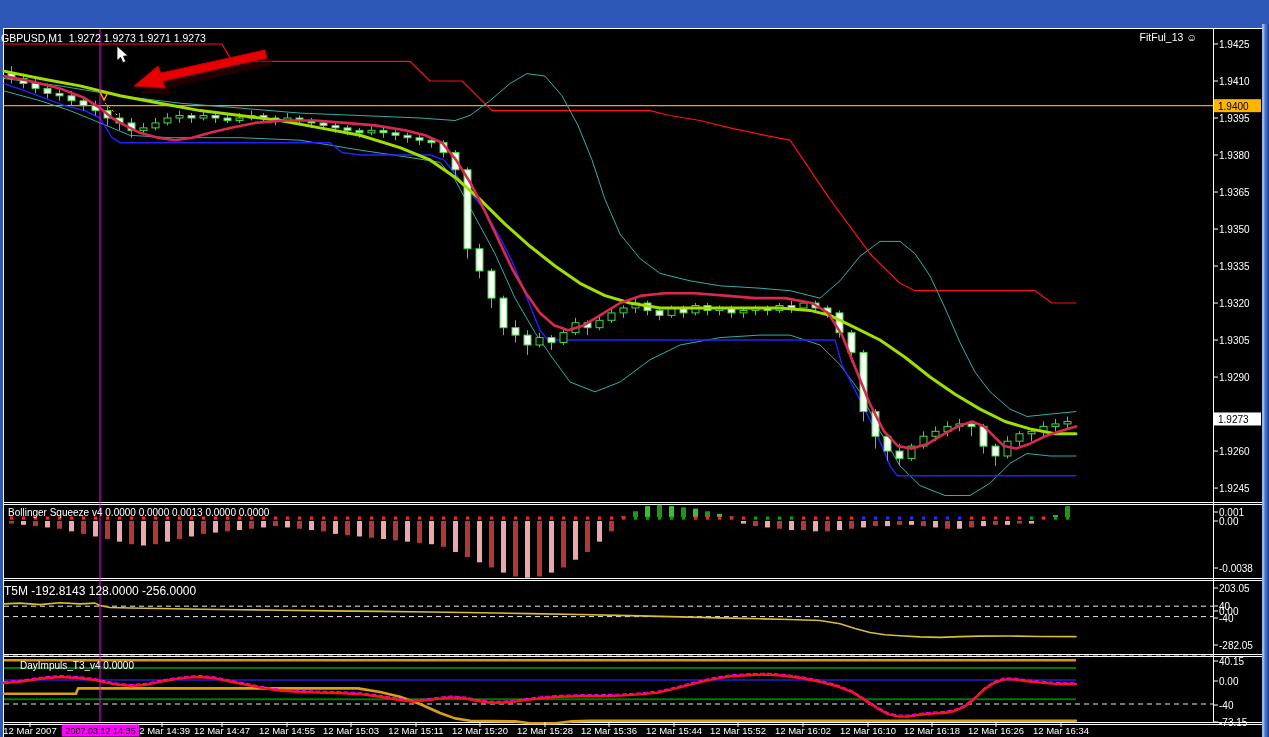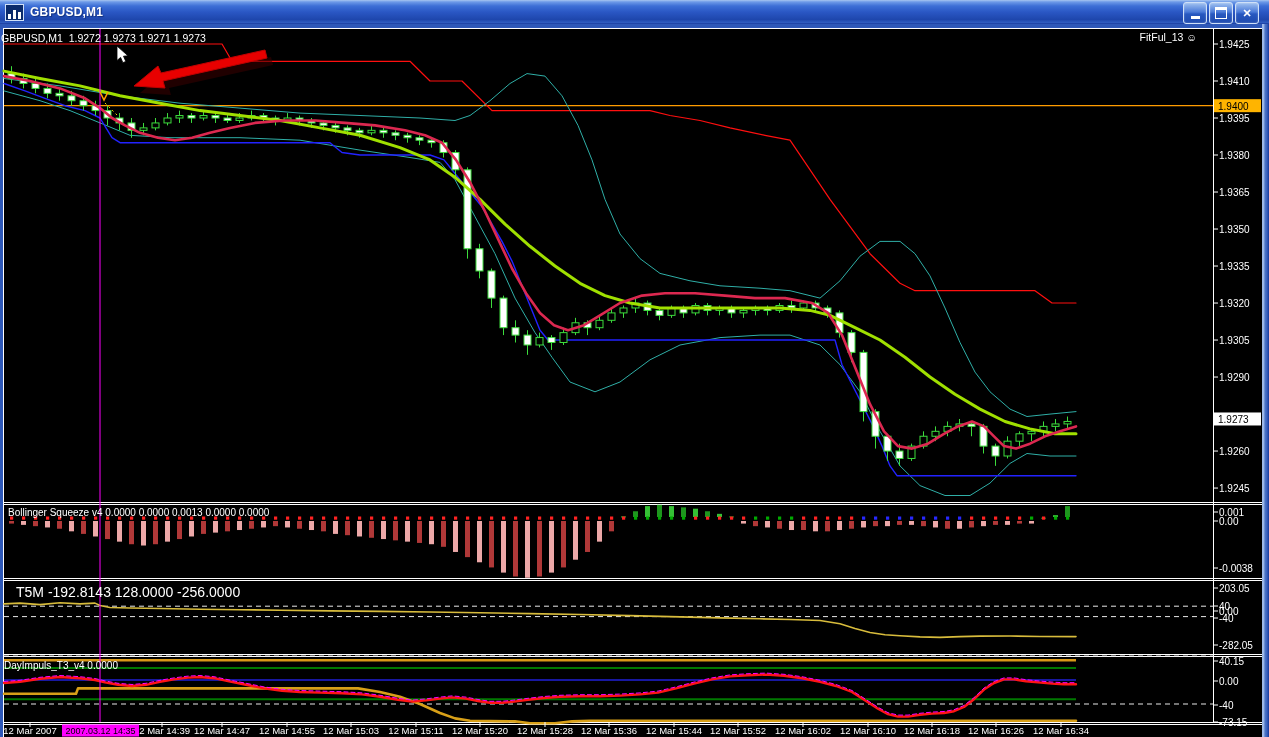--- a/index.html
+++ b/index.html
@@ -24,39 +24,20 @@
   #chartbg{position:absolute;left:3px;top:28px;width:1259px;height:709px;background:#000;}
   #rightedge{position:absolute;right:0;top:24px;width:7px;height:713px;
     background:linear-gradient(90deg,#9DB8E8 0%,#9DB8E8 28%,#5078C8 40%,#3A62BE 70%,#16389A 100%);}
   svg{position:absolute;left:0;top:0;}
   .ovl{position:absolute;color:#fff;font-size:10.5px;white-space:pre;}
 </style>
 </head>
 <body>
 
 <div id="win">
-  <div id="titlebar">
-    <span id="title-icon">
-        <i style="height:5px"></i>
-        <i style="height:9px"></i>
-        <i style="height:7px"></i>
-      </span>
-    <span id="title-text">GBPUSD,M1</span>
-    <span class="winbtns">
-      <span class="wbtn">
-          <span class="mini"></span>
-        </span>
-      <span class="wbtn">
-          <span class="maxi"></span>
-        </span>
-      <span class="wbtn">
-          <span>✕</span>
-        </span>
-    </span>
-  </div>
   <div id="chartbg"></div>
   <svg id="plot" width="1269" height="737" viewBox="0 0 1269 737">
       <line x1="3" y1="28.5" x2="1262" y2="28.5" stroke="#fff" stroke-width="1"></line>
       <line x1="3.5" y1="28" x2="3.5" y2="737" stroke="#fff" stroke-width="1"></line>
       <line x1="1213.5" y1="28" x2="1213.5" y2="722" stroke="#fff" stroke-width="1"></line>
       <line x1="3" y1="502.5" x2="1262" y2="502.5" stroke="#fff" stroke-width="1"></line>
       <line x1="3" y1="504.5" x2="1262" y2="504.5" stroke="#fff" stroke-width="1"></line>
       <line x1="3" y1="578.5" x2="1262" y2="578.5" stroke="#fff" stroke-width="1"></line>
       <line x1="3" y1="580.5" x2="1262" y2="580.5" stroke="#fff" stroke-width="1"></line>
       <line x1="3" y1="654.5" x2="1262" y2="654.5" stroke="#fff" stroke-width="1"></line>
@@ -527,16 +508,16 @@
       <text x="100.5" y="733.5" fill="#000" font-size="9" font-family="&quot;Liberation Sans&quot;,sans-serif" text-anchor="middle">2007.03.12 14:35</text>
       <polygon points="265,50 161,73 158,66 134,86 165,88 163,81 267,58" fill="#3A0000" opacity="0.55" transform="translate(6,7)"></polygon>
       <polygon points="265,50 161,73 158,66 134,86 165,88 163,81 267,58" fill="#E80000" stroke="#C00000" stroke-width="1"></polygon>
       <polyline points="100,92 104,100 108,92" fill="none" stroke="#FF9C00" stroke-width="1.6"></polyline>
       <line x1="105" y1="103" x2="118" y2="116" stroke="#E8D800" stroke-width="1" stroke-dasharray="2 3"></line>
       <polygon points="117,46 117,60.5 120.6,57.4 122.9,62.7 125.8,61.4 123.5,56.2 128,55.8" fill="#fff" stroke="#000" stroke-width="0.8"></polygon>
     </svg>
   <div class="ovl" style="left:1px;top:32px;font-size:10.5px">GBPUSD,M1  1.9272 1.9273 1.9271 1.9273</div>
   <div class="ovl" style="right:72px;top:31px;font-size:10.5px">FitFul_13 ☺</div>
   <div class="ovl" style="left:8px;top:507px;font-size:10px">Bollinger Squeeze v4 0.0000 0.0000 0.0013 0.0000 0.0000</div>
-  <div class="ovl" style="left:16px;top:584px;font-size:14px">T5M -192.8143 128.0000 -256.0000</div>
-  <div class="ovl" style="left:4px;top:660px;font-size:10px">DayImpuls_T3_v4 0.0000</div>
+  <div class="ovl" style="left:4px;top:584px;font-size:12px">T5M -192.8143 128.0000 -256.0000</div>
+  <div class="ovl" style="left:20px;top:660px;font-size:10px">DayImpuls_T3_v4 0.0000</div>
   <div id="rightedge"></div>
 </div>
 
 </body></html>

